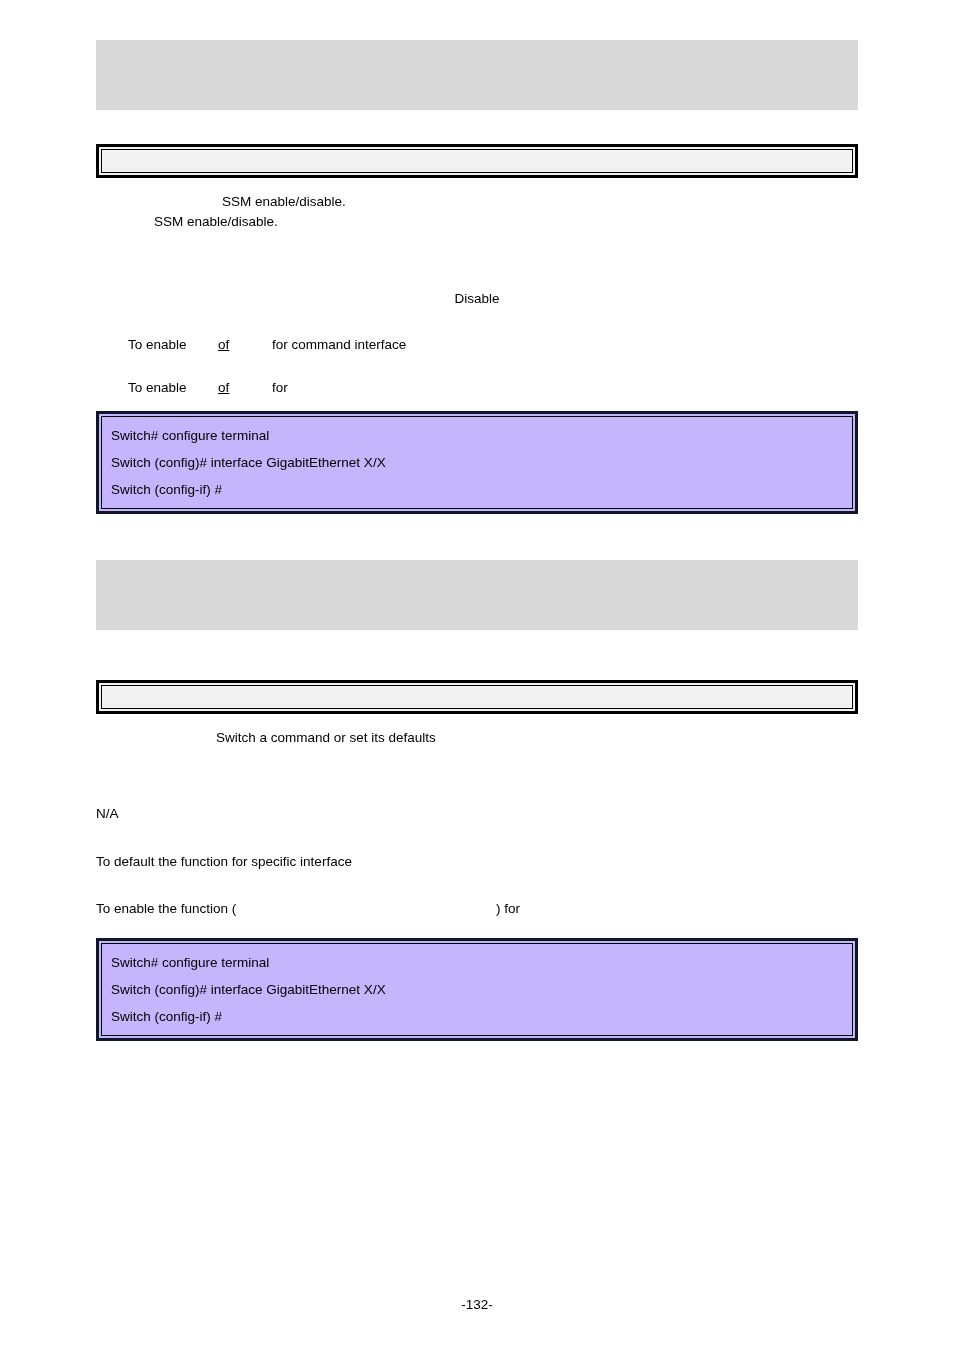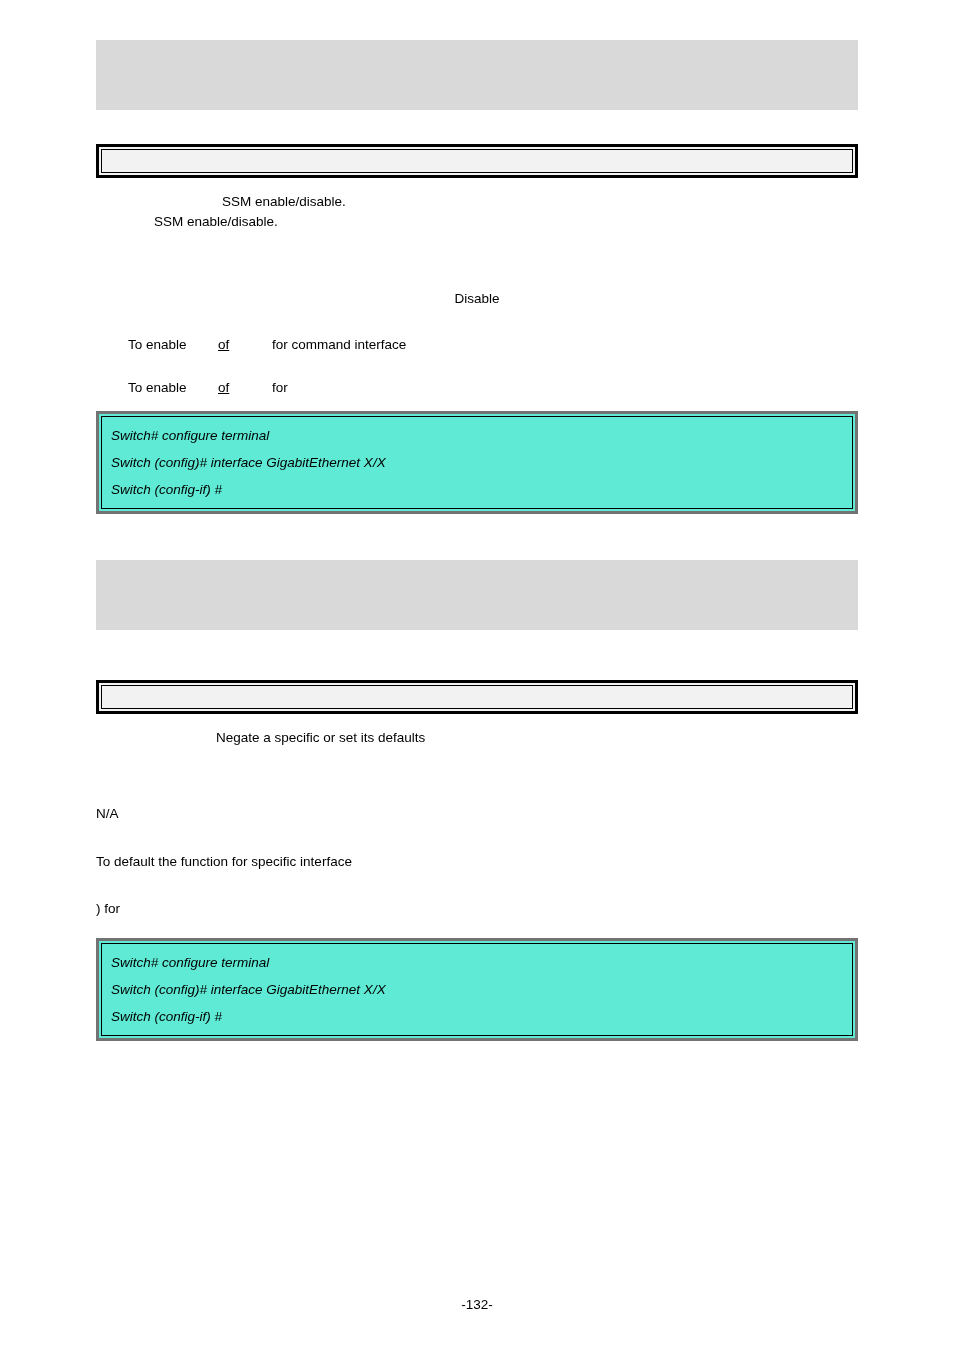--- a/index.html
+++ b/index.html
@@ -29,25 +29,24 @@
     position: absolute;
     inset: 2px;
     border: 1px solid #000;
     pointer-events: none;
   }
   .indent { padding-left: 44px; }
   .para { margin-top: 14px; line-height: 1.5; }
   .line { line-height: 1.5; }
   .section { margin-top: 28px; }
   .code-box {
-    border: 3px solid #737373;
-    background: #5eead4;
+    border: 3px solid #0f172a;
+    background: #c4b5fd;
     position: relative;
     padding: 8px 12px;
-    font-style: italic;
   }
   .code-box::after {
     content: "";
     position: absolute;
     inset: 2px;
     border: 1px solid #000;
     pointer-events: none;
   }
   .code-line { line-height: 2.0; }
   .gap-code { margin-top: 16px; }
@@ -103,33 +102,34 @@
   <div class="code-line">Switch# configure terminal</div>
   <div class="code-line">Switch (config)# interface GigabitEthernet X/X</div>
   <div class="code-line">Switch (config-if) #</div>
 </div>
 
 <div class="gray-banner banner2"></div>
 
 <div class="dbl-box boxwrap"></div>
 
 <div class="indent">
-  <div class="para" style="padding-left:76px;">Negate a specific or set its defaults</div>
+  <div class="para" style="padding-left:76px;">Switch a command or set its defaults</div>
 </div>
 
 <div class="section" style="margin-top:56px;">
   <div class="line">N/A</div>
 </div>
 
 <div class="section">
   <div class="line">To default the function for specific interface</div>
 </div>
 
 <div class="section">
   <div class="flex">
+    <span style="width:400px; display:inline-block;">To enable the function (</span>
     <span>) for</span>
   </div>
 </div>
 
 <div class="code-box gap-code" style="margin-top:22px;">
   <div class="code-line">Switch# configure terminal</div>
   <div class="code-line">Switch (config)# interface GigabitEthernet X/X</div>
   <div class="code-line">Switch (config-if) #</div>
 </div>
 

